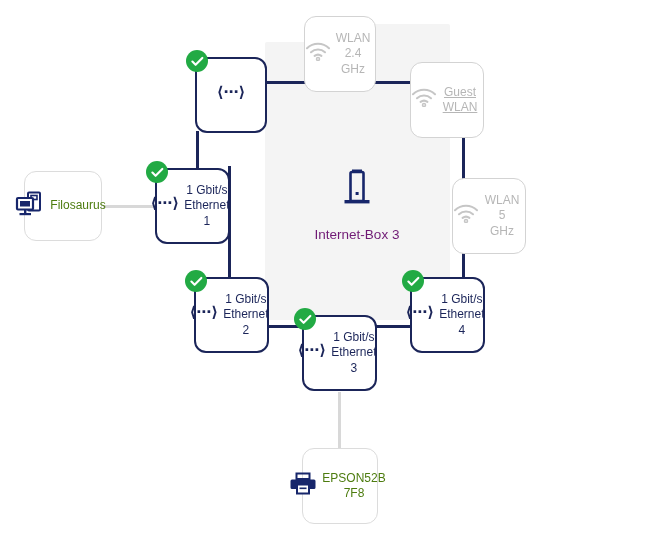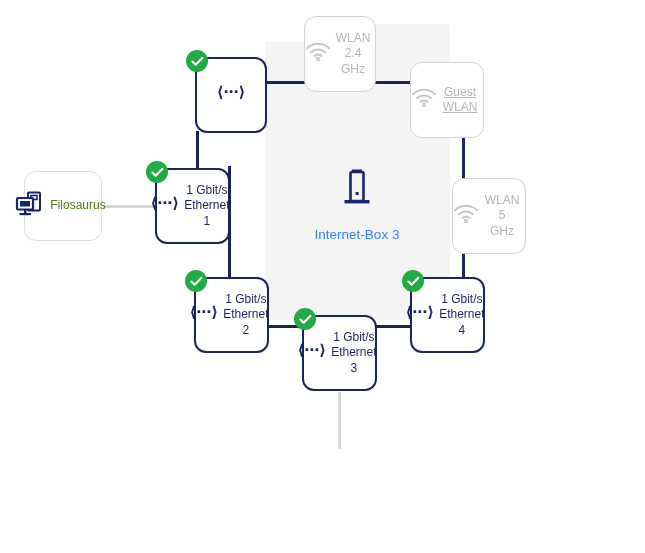--- a/index.html
+++ b/index.html
@@ -96,21 +96,21 @@
   .hub {
     position: absolute;
     display: flex;
     flex-direction: column;
     align-items: center;
     justify-content: center;
     color: #1b2559;
   }
   .hub .hub-label {
     font-size: 13.5px;
-    color: #3b82f6;
+    color: #701a75;
     margin-top: 14px;
   }
   .wifi-svg { display:block; }
 </style>
 </head>
 <body>
 
 <div id="canvas">
 
   <div class="center-plate" style="left:265px; top:42px; width:185px; height:278px;"></div>
@@ -244,14 +244,26 @@
         <rect x="16" y="4.5" width="6" height="4" fill="none" stroke="#17266b" stroke-width="1.6"></rect>
         <rect x="2" y="7" width="16" height="11.5" rx="1" fill="#ffffff" stroke="#17266b" stroke-width="2.2"></rect>
         <rect x="5" y="10" width="10" height="5.5" fill="#17266b"></rect>
         <rect x="9" y="18.5" width="2.4" height="3.6" fill="#17266b"></rect>
         <rect x="4.5" y="22" width="11.5" height="2.2" fill="#17266b"></rect>
       </svg>
     </span>
     <span class="label">Filosaurus</span>
   </div>
 
+  <div class="node device" style="left:302px; top:448px; width:76px; height:76px;">
+    <span class="glyph">
+      <svg width="28" height="24" viewBox="0 0 28 24" aria-hidden="true">
+        <rect x="7.5" y="1.5" width="13" height="5.5" fill="none" stroke="#17266b" stroke-width="2"></rect>
+        <path d="M3 7.5 h22 a1.5 1.5 0 0 1 1.5 1.5 v6.5 a1.5 1.5 0 0 1 -1.5 1.5 h-22 a1.5 1.5 0 0 1 -1.5 -1.5 v-6.5 a1.5 1.5 0 0 1 1.5 -1.5 z" fill="#17266b"></path>
+        <rect x="8" y="12.5" width="12" height="9" fill="#ffffff" stroke="#17266b" stroke-width="2"></rect>
+        <rect x="10.5" y="15.5" width="7" height="1.6" fill="#17266b"></rect>
+      </svg>
+    </span>
+    <span class="label">EPSON52B
+7F8</span>
+  </div>
 
 </div>
 
 </body></html>

